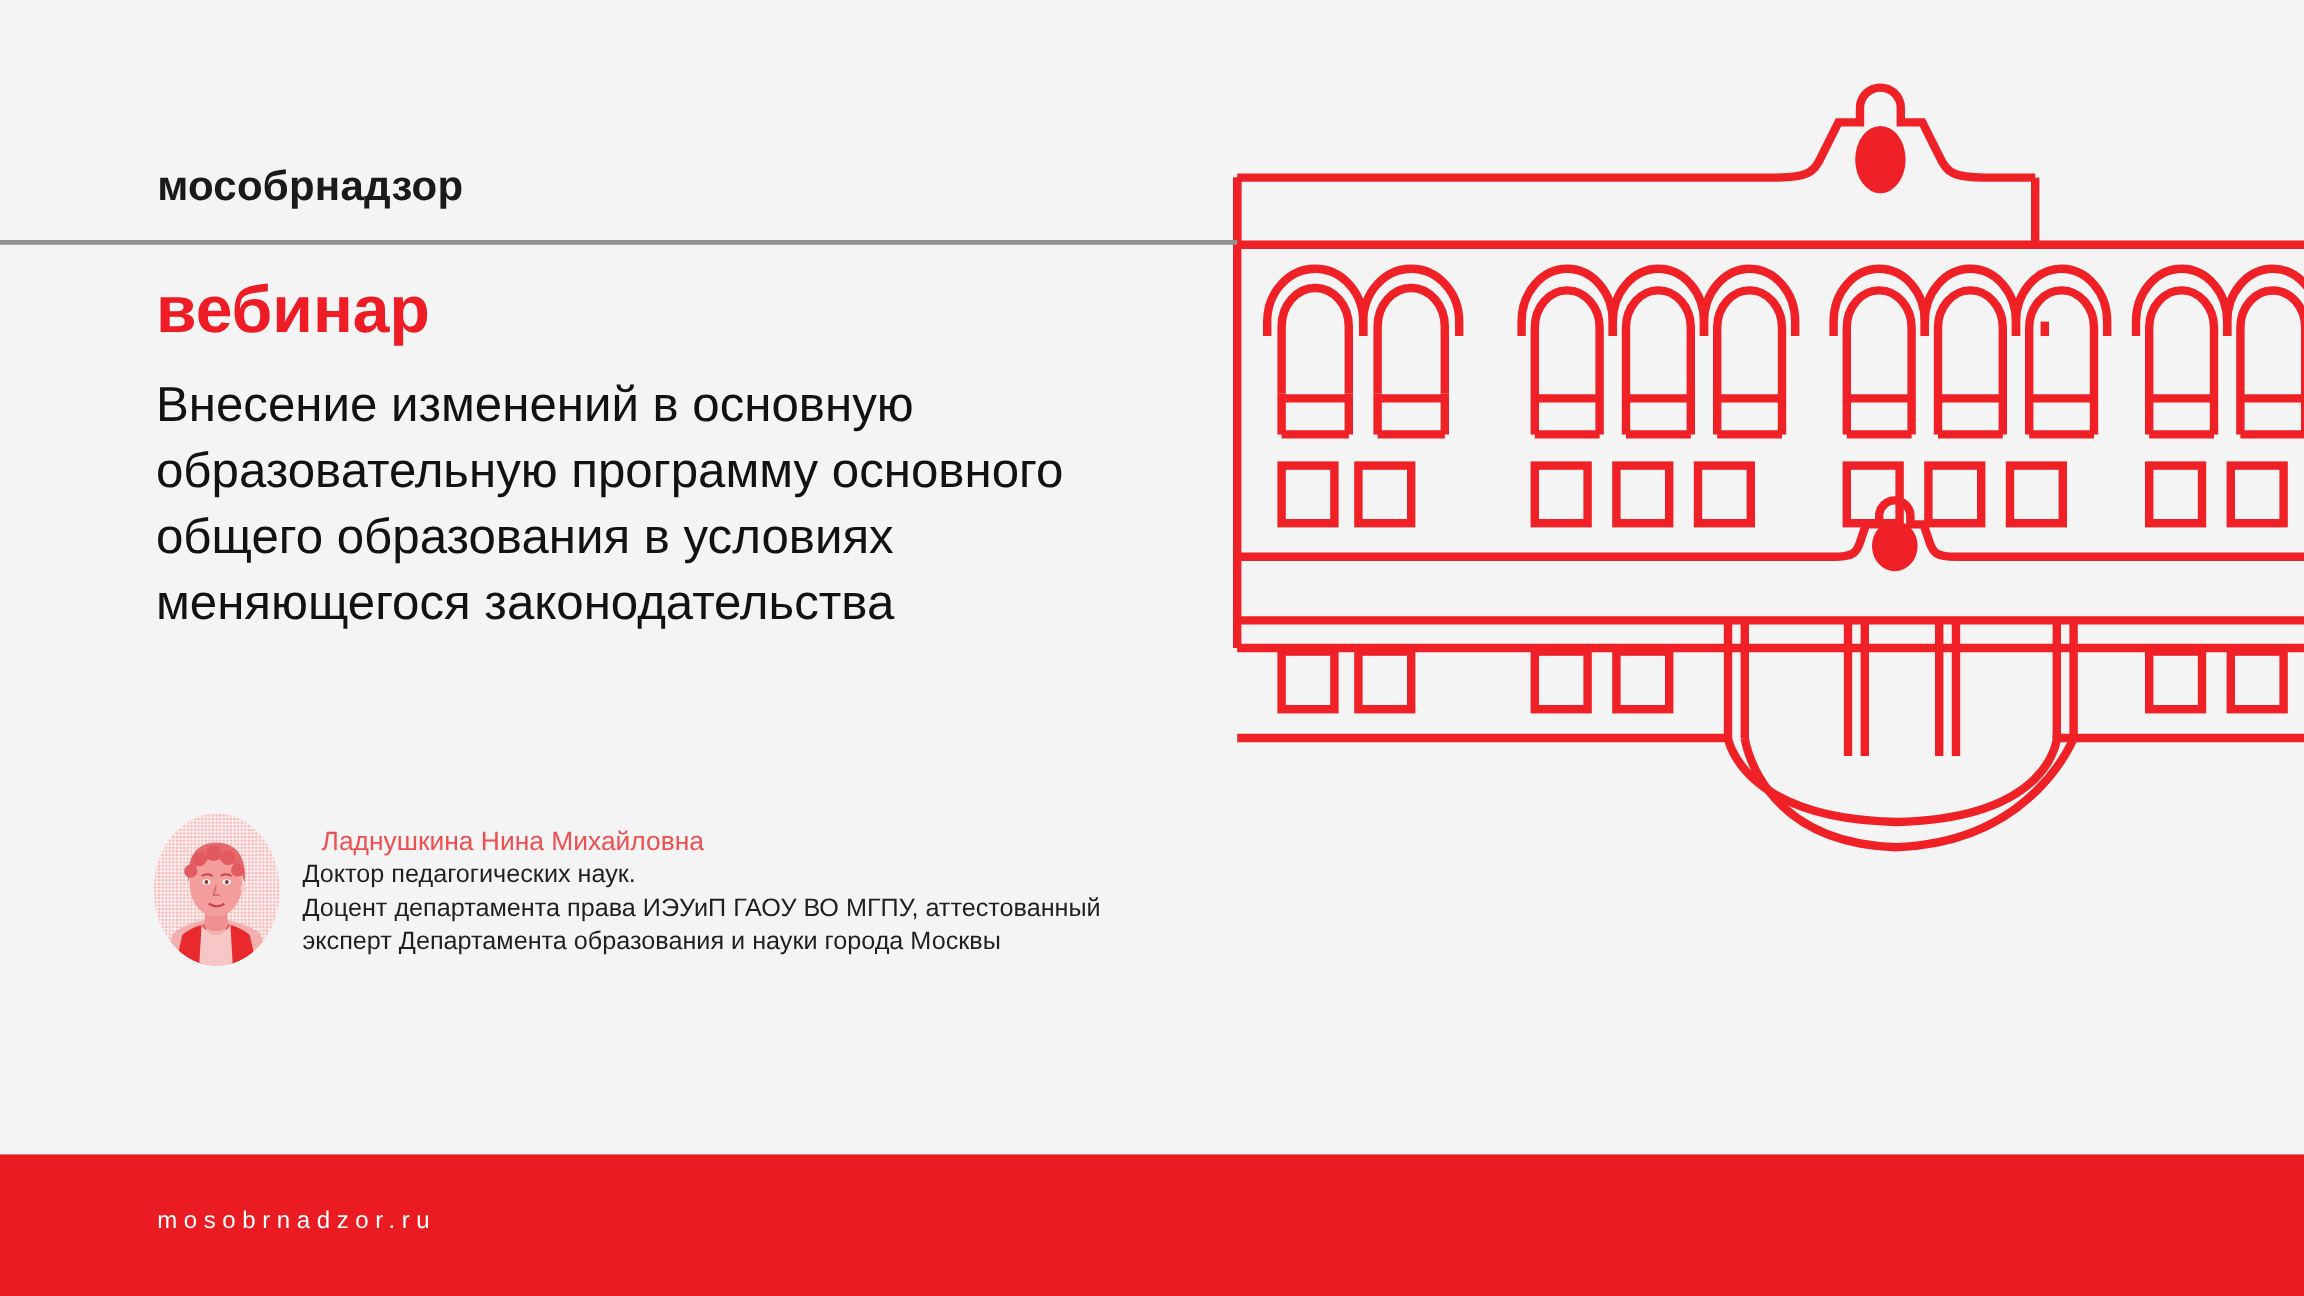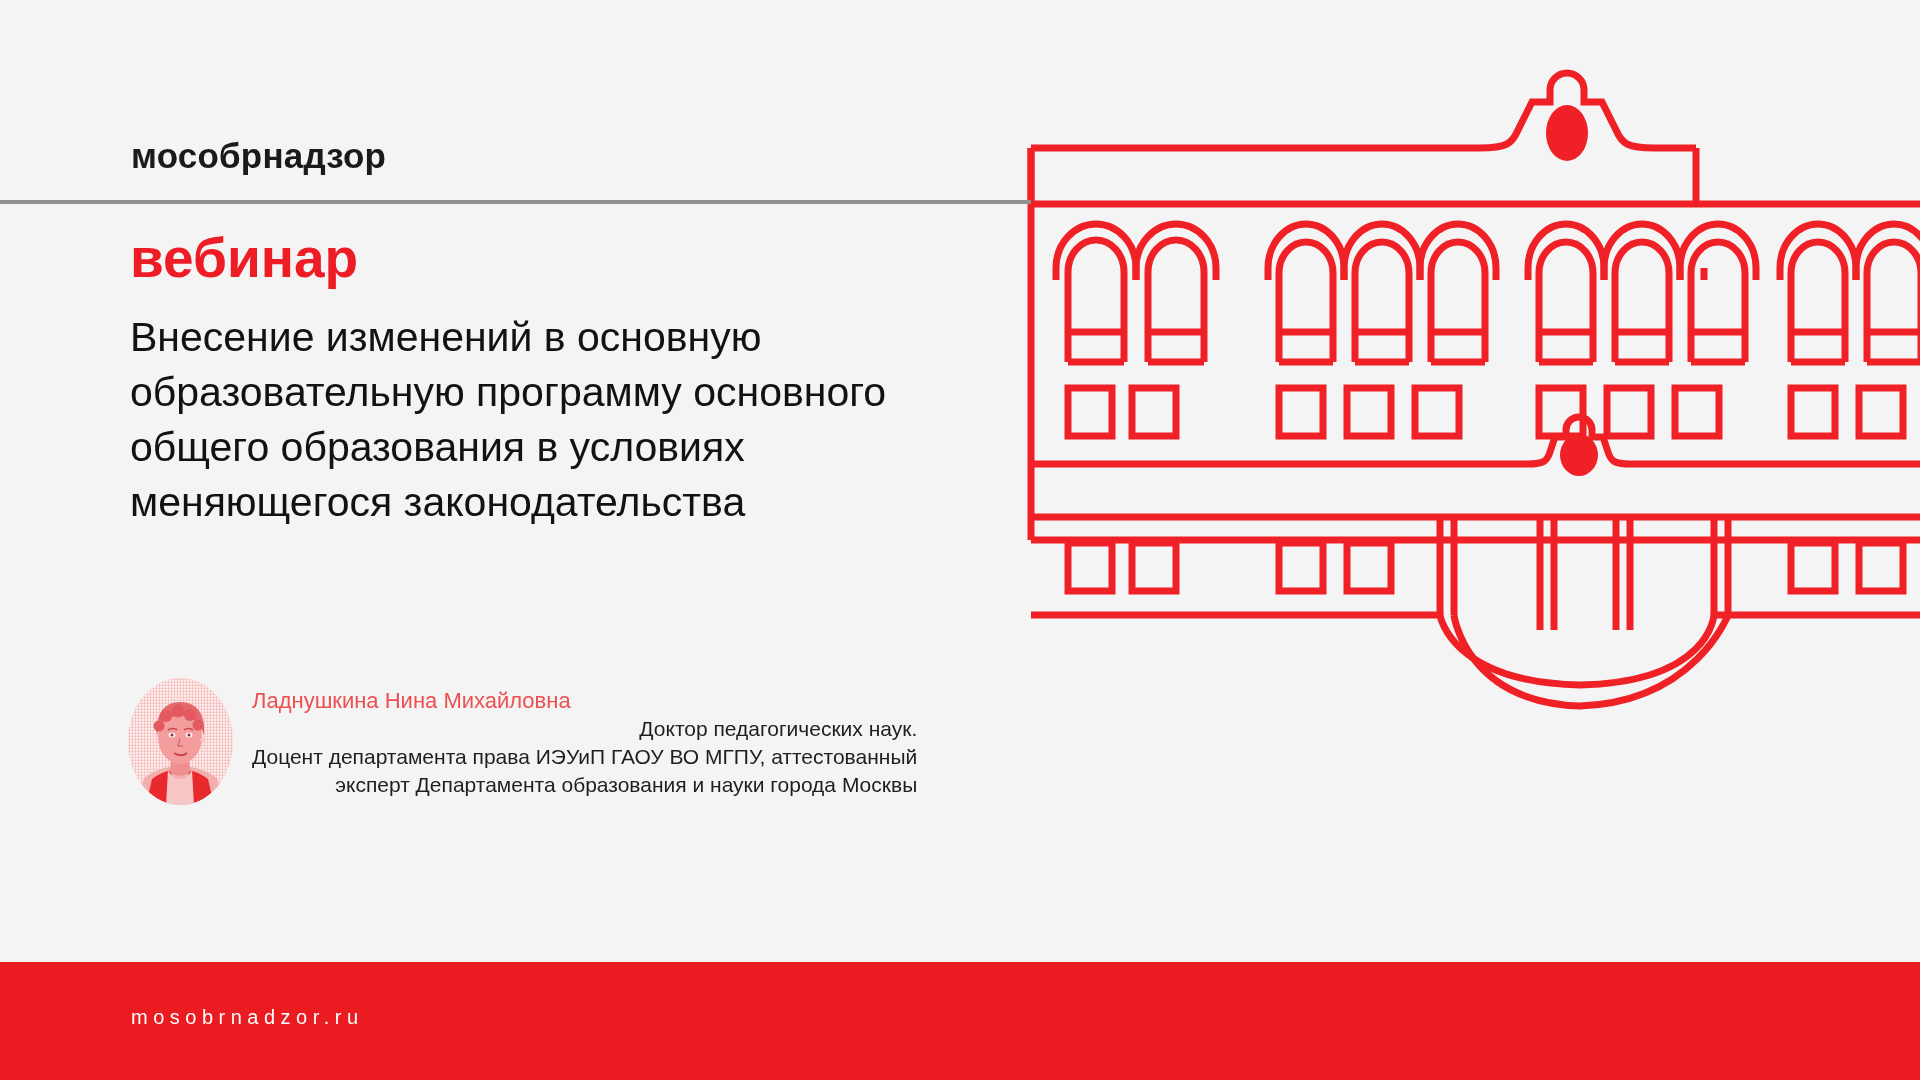--- a/index.html
+++ b/index.html
@@ -83,27 +83,27 @@
   .avatar-inner { position: absolute; inset: 0; }
   .speaker-text {
     margin-left: 19px;
     padding-top: 8px;
   }
   .speaker-name {
     font-size: 22px;
     line-height: 29px;
     color: #ee4f50;
     white-space: nowrap;
+    margin-left: 16px;
   }
   .speaker-line {
     font-size: 21px;
     line-height: 28px;
     color: #1f1f1f;
     white-space: nowrap;
-    text-align: right;
   }
 
   
   .footer {
     position: absolute;
     left: 0;
     top: 962px;
     width: 1920px;
     height: 118px;
     background: #ea1c21;

